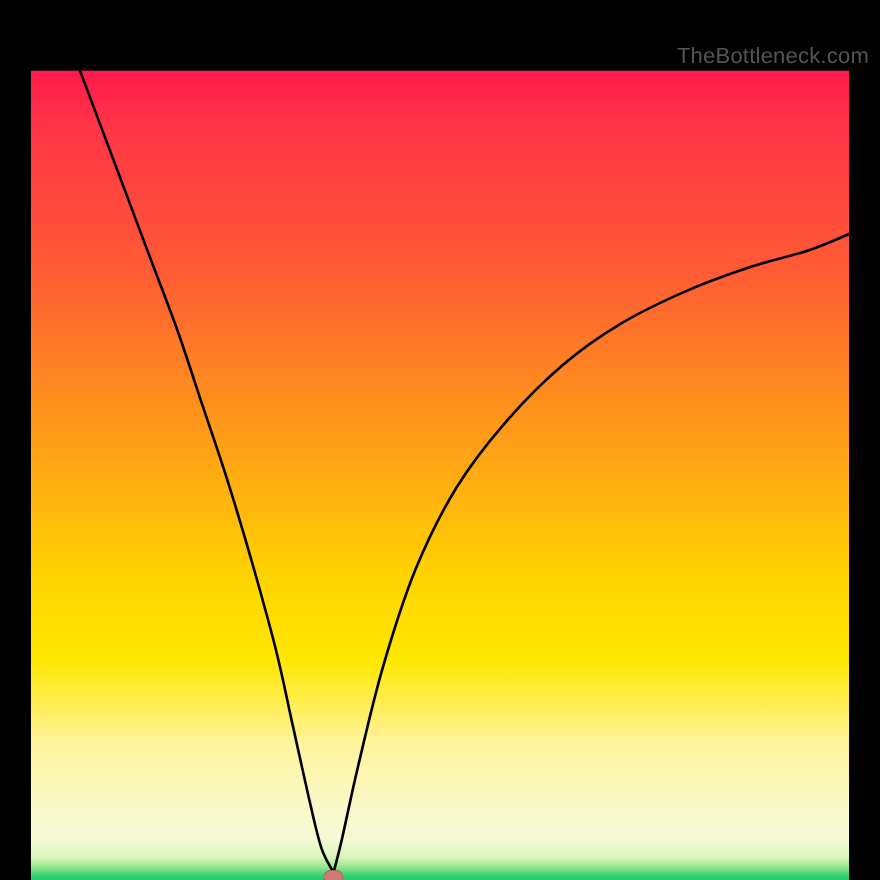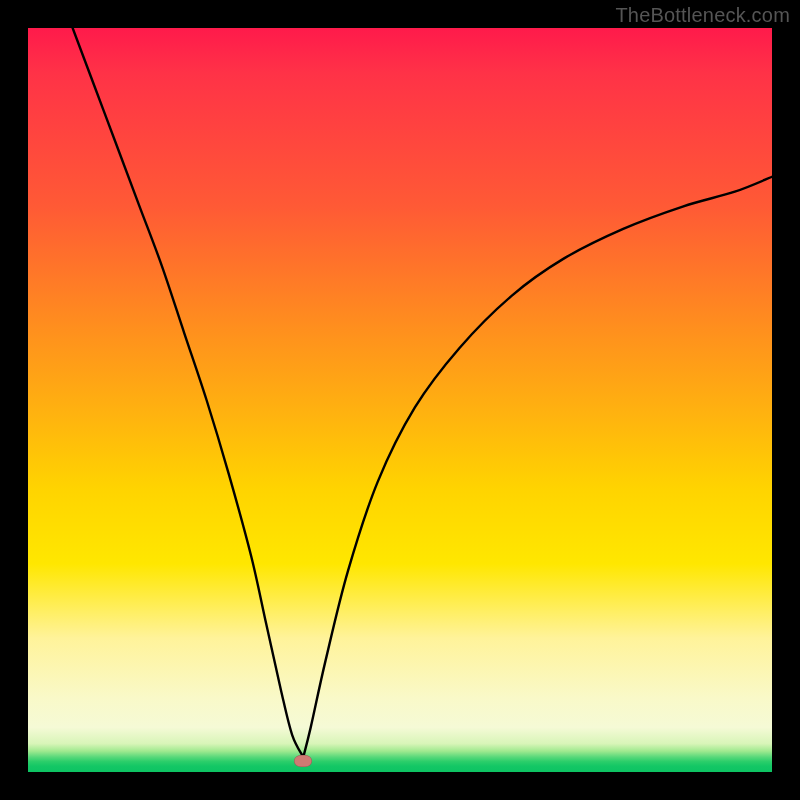--- a/index.html
+++ b/index.html
@@ -9,20 +9,21 @@
     height: 800px;
     background: #000;
     overflow: hidden;
     font-family: Arial, Helvetica, sans-serif;
   }
   .frame {
     position: relative;
     width: 800px;
     height: 564px;
     background: #000;
+    margin-top: 36px;
   }
   .watermark {
     position: absolute;
     top: 4px;
     right: 10px;
     color: #555;
     font-size: 20px;
     font-weight: 500;
     letter-spacing: 0.2px;
     z-index: 20;

